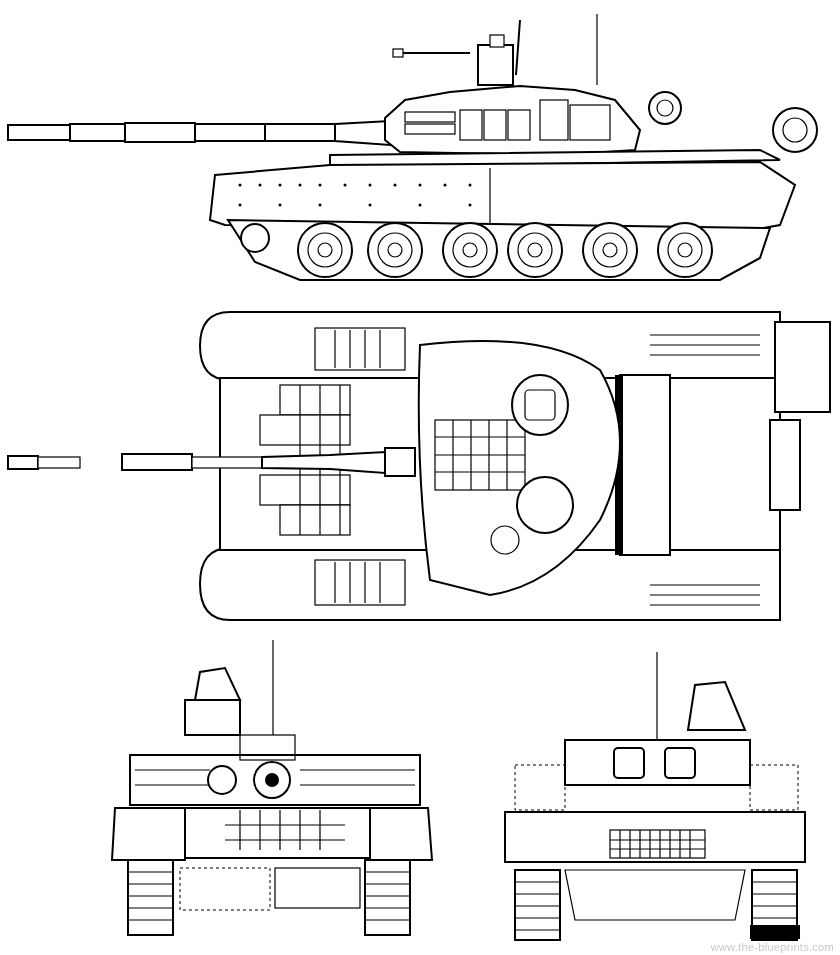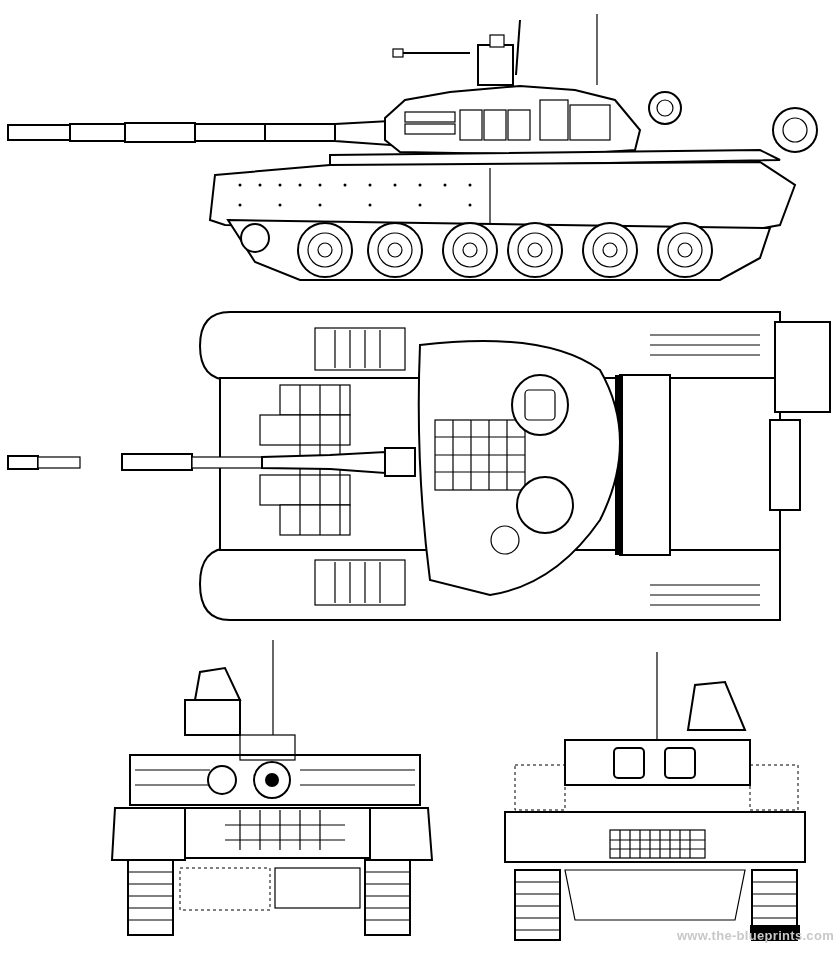--- a/index.html
+++ b/index.html
@@ -4,21 +4,21 @@
 <style>
   html, body { margin:0; padding:0; background:#ffffff; }
   body { width:840px; height:955px; position:relative; overflow:hidden; font-family:"Liberation Sans", sans-serif; }
   svg { position:absolute; left:0; top:0; }
   .ln { fill:none; stroke:#000; stroke-width:2; stroke-linejoin:round; }
   .ln1 { fill:none; stroke:#000; stroke-width:1.2; }
   .fw { fill:#fff; stroke:#000; stroke-width:2; }
   .fw1 { fill:#fff; stroke:#000; stroke-width:1.2; }
   .blk { fill:#000; }
   .dash { fill:none; stroke:#000; stroke-width:1; stroke-dasharray:3 3; }
-  .watermark { position:absolute; right:6px; bottom:12px; font-size:13px; color:#c8c8c8; letter-spacing:0.3px;font-weight:bold; }
+  .watermark { position:absolute; right:6px; bottom:2px; font-size:11px; color:#c8c8c8; letter-spacing:0.3px; }
   .wm-logo { position:absolute; right:40px; bottom:16px; width:50px; height:14px; background:#000; }
 </style>
 </head>
 <body>
 
 <svg width="840" height="955" viewBox="0 0 840 955">
 
   <g>
 
     <g>

